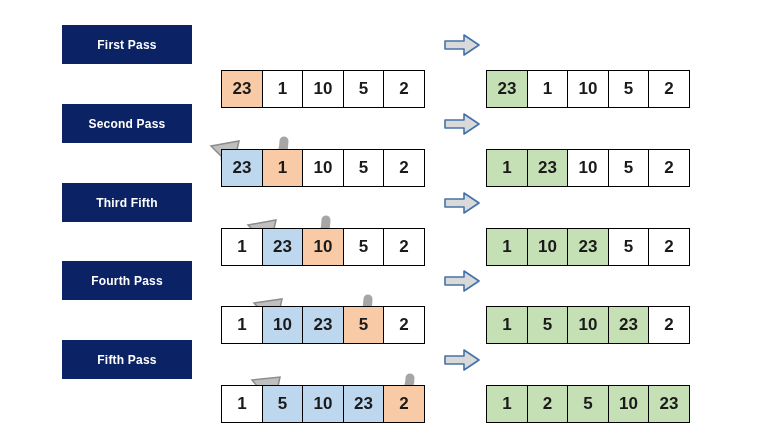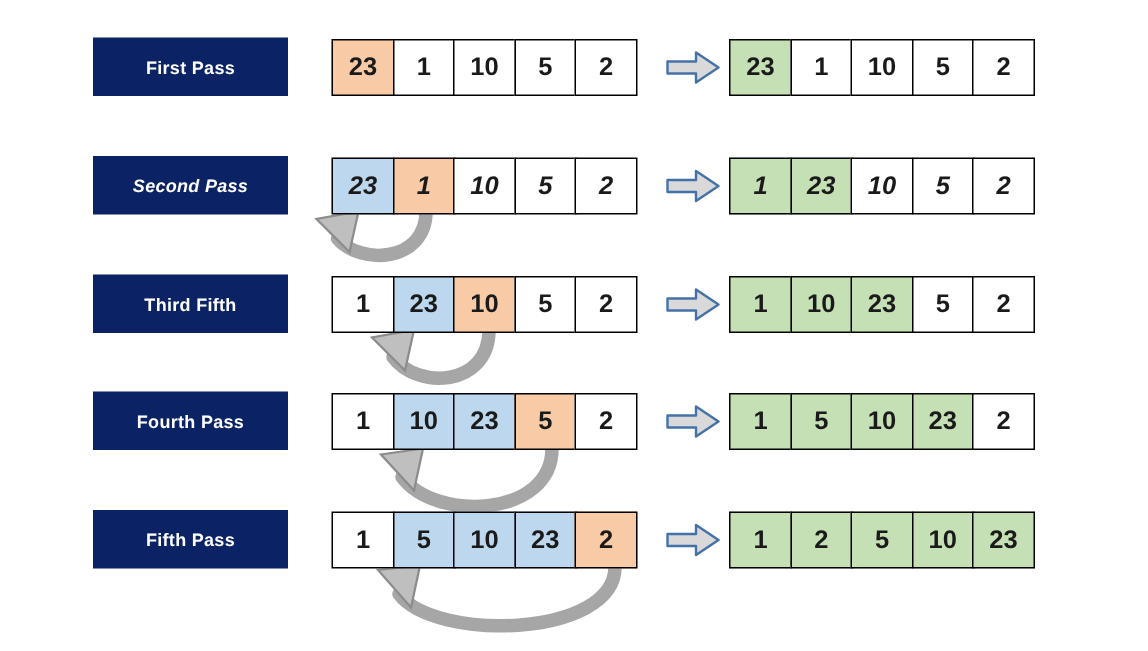--- a/index.html
+++ b/index.html
@@ -64,20 +64,21 @@
     border: 1.5px solid #000000;
     margin-left: -1.5px;
     background: #ffffff;
     color: #1a1a1a;
     font-size: 17px;
     font-weight: bold;
     display: flex;
     align-items: center;
     justify-content: center;
     font-family: "Liberation Sans", sans-serif;
+    margin-top: 44px;
   }
   .cell:first-child { margin-left: 0; }
 
   .cell.peach { background: #F8CBA6; }
   .cell.blue  { background: #BDD7EE; }
   .cell.green { background: #C5E0B4; }
   .cell.plain { background: #ffffff; }
 
   
   .step-arrow {
@@ -145,21 +146,21 @@
       <polygon points="1,8 20,8 20,2 35,12 20,22 20,16 1,16" fill="#D9D9D9" stroke="#4472A8" stroke-width="1.6" stroke-linejoin="round"></polygon>
     </svg>
     <div class="array right">
           <div class="cell green">23</div>
           <div class="cell plain">1</div>
           <div class="cell plain">10</div>
           <div class="cell plain">5</div>
           <div class="cell plain">2</div>
         </div>
   </div>
-      <div class="row" style="top: 104px; font-style: italic;">
+      <div class="row" style="top: 104px;">
     <div class="pass-label">Second Pass</div>
     <div class="array left">
           <div class="cell blue">23</div>
           <div class="cell peach">1</div>
           <div class="cell plain">10</div>
           <div class="cell plain">5</div>
           <div class="cell plain">2</div>
         </div>
     <svg class="step-arrow" viewBox="0 0 36 24" width="36" height="24">
       <polygon points="1,8 20,8 20,2 35,12 20,22 20,16 1,16" fill="#D9D9D9" stroke="#4472A8" stroke-width="1.6" stroke-linejoin="round"></polygon>

